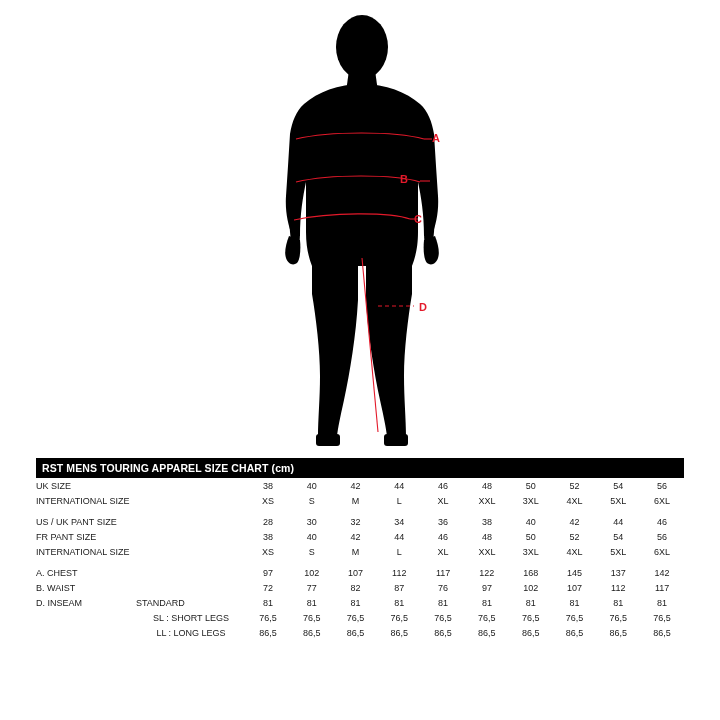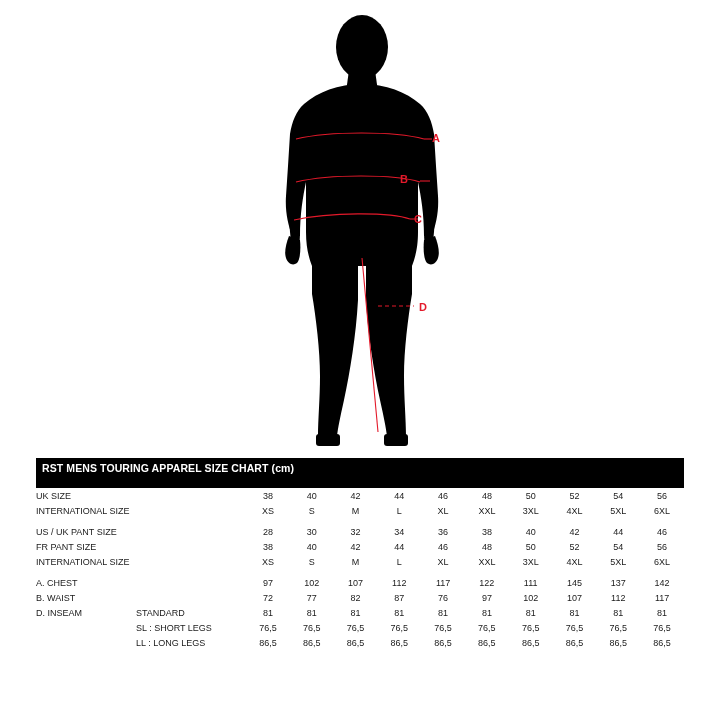--- a/index.html
+++ b/index.html
@@ -41,21 +41,21 @@
     position: absolute;
     left: 36px;
     top: 458px;
     width: 648px;
   }
   .chart-title-bar {
     background: #000000;
     color: #ffffff;
     font-size: 10.5px;
     font-weight: bold;
-    padding: 4px 6px 14px 6px;
+    padding: 4px 6px 4px 6px;
     letter-spacing: .1px;
     line-height: 12px;
   }
   table.sizes {
     border-collapse: collapse;
     width: 648px;
     table-layout: fixed;
     font-size: 9px;
   }
   table.sizes td {
@@ -70,21 +70,21 @@
     text-align: left;
     padding-left: 6px;
     margin-top: 44px;
   }
   td.lbl2 {
     text-align: left;
     padding-left: 34px;
     margin-top: 26px;
   }
   td.lbl3 {
-    text-align: left;
+    text-align: center;
     padding-left: 62px;
   }
   td.val {
     text-align: center;
   }
   tr.spacer td {
     height: 6px;
   }
 </style>
 </head>
@@ -279,21 +279,21 @@
         </tr>
         <tr>
           <td class="lbl">A. CHEST</td>
           <td class="lbl2"></td>
           <td class="val">97</td>
           <td class="val">102</td>
           <td class="val">107</td>
           <td class="val">112</td>
           <td class="val">117</td>
           <td class="val">122</td>
-          <td class="val">111</td>
+          <td class="val">168</td>
           <td class="val">145</td>
           <td class="val">137</td>
           <td class="val">142</td>
         </tr>
         <tr>
           <td class="lbl">B. WAIST</td>
           <td class="lbl2"></td>
           <td class="val">72</td>
           <td class="val">77</td>
           <td class="val">82</td>

